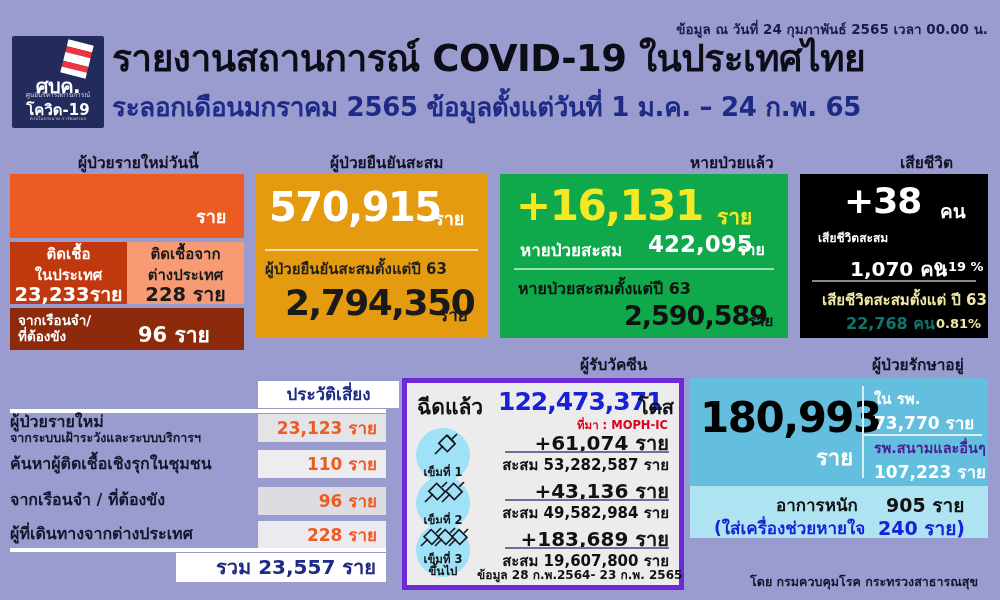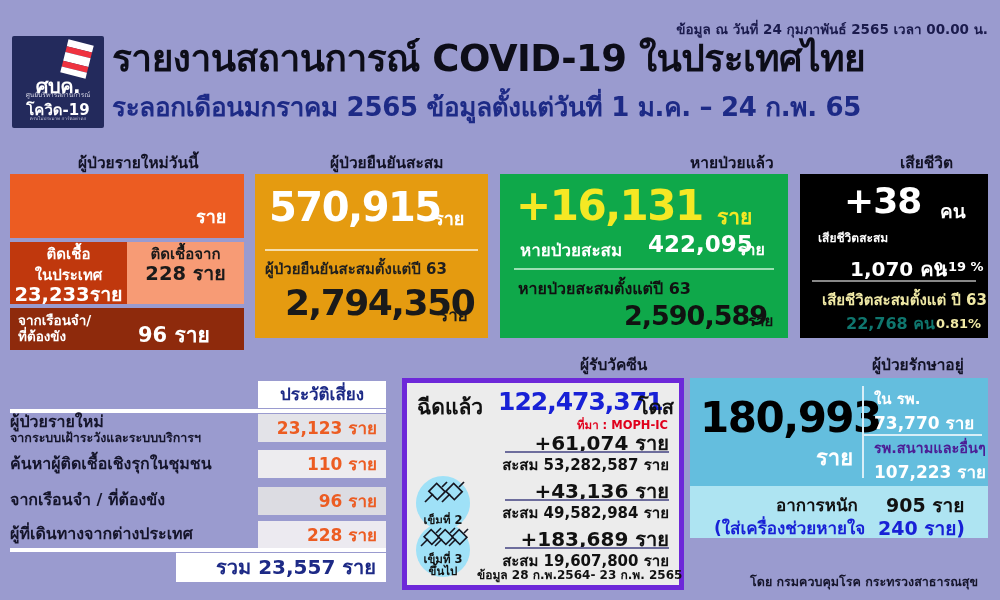--- a/index.html
+++ b/index.html
@@ -95,21 +95,21 @@
   #c4 .bigu{position:absolute;left:140px;top:22px;font-size:19px;font-weight:bold;color:#fff;}
   #c4 .s1{position:absolute;left:18px;top:54px;font-size:12px;font-weight:bold;color:#fff;}
   #c4 .s2{position:absolute;left:50px;top:79px;font-size:20px;font-weight:bold;color:#fff;}
   #c4 .s2p{position:absolute;left:134px;top:85px;font-size:13px;font-weight:bold;color:#fff;}
   #c4 hr{position:absolute;left:12px;top:106px;width:164px;height:2px;background:#888;border:0;margin:0;}
   #c4 .s3{position:absolute;left:22px;top:114px;font-size:15px;font-weight:bold;color:#efe8a5;}
   #c4 .s4{position:absolute;left:46px;top:137px;font-size:16px;font-weight:bold;color:#0f766e;}
   #c4 .s4p{position:absolute;left:136px;top:142px;font-size:13px;font-weight:bold;color:#efe8a5;}
 
   
-  #rh-cap{top:381px;left:258px;width:128px;height:27px;background:#fff;}
+  #rh-cap{top:381px;left:258px;width:141px;height:27px;background:#fff;}
   #rh-cap span{display:block;text-align:center;line-height:27px;font-size:17px;font-weight:bold;color:#1d2a86;}
   #rh-rule{top:409px;left:10px;width:376px;height:4px;background:#fff;}
   .rh-row{position:absolute;left:258px;width:128px;height:28px;}
   .rh-row span{display:block;text-align:right;padding-right:9px;line-height:28px;
     font-size:17px;font-weight:bold;color:#ec5c22;}
   .rh-lbl{position:absolute;left:10px;}
   .rh-lbl .a{font-size:16px;font-weight:bold;color:#15152b;line-height:1.05;}
   .rh-lbl .b{font-size:12.5px;font-weight:bold;color:#15152b;line-height:1.05;}
   #rh-rule2{top:548px;left:10px;width:376px;height:4px;background:#fff;}
   #rh-total{top:553px;left:176px;width:210px;height:29px;background:#fff;}
@@ -173,20 +173,21 @@
 <div class="abs" id="c1-top">
   <span id="c1-unit" class="nw">ราย</span>
 </div>
 <div class="abs c1cell" id="c1-l">
   <div class="t nw">ติดเชื้อ</div>
   <div class="t nw">ในประเทศ</div>
   <div class="v nw">23,233ราย</div>
 </div>
 <div class="abs c1cell" id="c1-r">
   <div class="t nw">ติดเชื้อจาก</div>
+  <div class="t nw">ต่างประเทศ</div>
   <div class="v nw">228 ราย</div>
 </div>
 <div class="abs" id="c1-b">
   <div class="t">
     <div class="nw">จากเรือนจำ/</div>
     <div class="nw">ที่ต้องขัง</div>
   </div>
   <div class="v nw">96 ราย</div>
 </div>
 
@@ -265,20 +266,31 @@
   <span class="nw">รวม 23,557 ราย</span>
 </div>
 
 <div class="abs cap nw" style="top:358px;left:580px;">ผู้รับวัคซีน</div>
 <div class="abs" id="vc">
   <span class="l1a nw">ฉีดแล้ว</span>
   <span class="l1b nw">122,473,371</span>
   <span class="l1c nw">โดส</span>
   <span class="src nw">ที่มา : MOPH-IC</span>
 
+  <div class="vbadge" style="top:45px;">
+    <svg width="54" height="30" viewBox="0 0 54 30" style="position:absolute;top:2px;left:0;">
+      <g stroke="#15151f" stroke-width="1.7" fill="none">
+        <line x1="19" y1="24" x2="27" y2="16"></line>
+        <rect x="25" y="8" width="12" height="11" transform="rotate(45 31 13.5)"></rect>
+        <line x1="36" y1="9" x2="41" y2="4"></line>
+        <line x1="31" y1="5" x2="38" y2="12"></line>
+      </g>
+    </svg>
+    <span class="lab nw">เข็มที่ 1</span>
+  </div>
   <div class="vrow-n nw" style="top:44px;">+61,074  ราย</div>
   <div class="vline" style="top:68px;"></div>
   <div class="vrow-c nw" style="top:70px;">สะสม 53,282,587 ราย</div>
 
   <div class="vbadge" style="top:93px;">
     <svg width="54" height="30" viewBox="0 0 54 30" style="position:absolute;top:2px;left:0;">
       <g stroke="#15151f" stroke-width="1.7" fill="none">
         <line x1="9" y1="24" x2="17" y2="16"></line>
         <rect x="15" y="8" width="12" height="11" transform="rotate(45 21 13.5)"></rect>
         <line x1="26" y1="9" x2="31" y2="4"></line>

